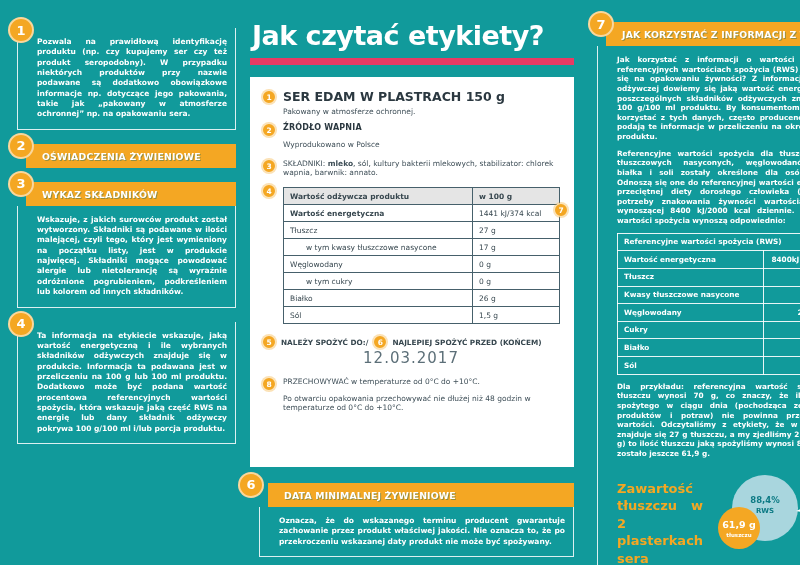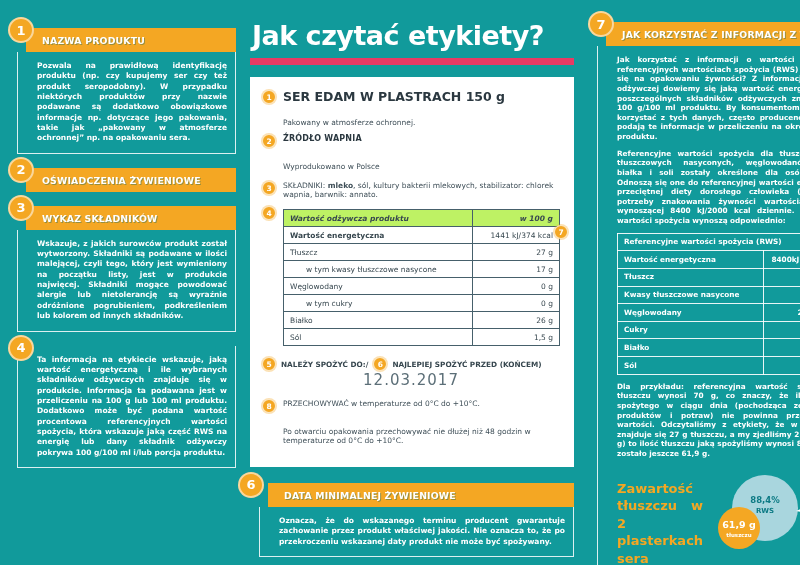--- a/index.html
+++ b/index.html
@@ -30,29 +30,29 @@
 
   
   .card{flex:1;background:#fff;margin-top:12px;padding:13px 14px 10px 12px;box-sizing:border-box;
     color:#3f4f58;font-size:7.5px;}
   .mini-num{flex:none;display:inline-flex;width:14px;height:14px;border-radius:50%;background:#f4a723;
     border:1.5px solid rgba(255,255,255,.7);box-sizing:border-box;color:#fff;font-size:7.5px;font-weight:bold;
     align-items:center;justify-content:center;box-shadow:0 0 0 1px rgba(244,167,35,.35);}
   .card-row{display:flex;align-items:flex-start;gap:7px;margin-top:7px;}
   .card-row:first-child{margin-top:0;}
   .product-name{font-size:12.5px;font-weight:bold;color:#2b3840;line-height:1.1;}
-  .indent{margin-left:21px;margin-top:14px;}
+  .indent{margin-left:21px;margin-top:3px;}
   .claim{font-weight:bold;font-size:8px;color:#2b3840;letter-spacing:.2px;}
   .allergen{font-weight:bold;}
 
   .ntable-wrap{position:relative;margin:10px 0 0 21px;}
   .ntable{width:100%;border-collapse:collapse;font-size:7.5px;color:#37474f;}
   .ntable td{border:1px solid #46606b;padding:3.5px 6px;}
-  .ntable .val{width:74px;text-align:right;}
-  .ntable .head td{background:#bef264;font-weight:bold;font-style:italic;}
+  .ntable .val{width:74px;text-align:left;}
+  .ntable .head td{background:#e5e5e5;font-weight:bold;}
   .ntable .ind{padding-left:22px;}
   .ntable .b{font-weight:bold;}
   .circle4{position:absolute;left:-21px;top:-3px;}
   .circle7{position:absolute;right:-8px;top:16px;}
 
   .dates-row{display:flex;align-items:center;gap:5px;margin-top:11px;font-weight:bold;font-size:7.3px;color:#37474f;}
   .big-date{text-align:center;font-size:15px;color:#5c6f78;letter-spacing:1px;font-weight:500;}
   .storage-row{display:flex;align-items:flex-start;gap:7px;margin-top:10px;}
 
   
@@ -70,21 +70,20 @@
 </style>
 </head>
 <body>
 
 <div class="poster">
 
   <div class="col col-left">
 
     <div class="sec">
       <div class="badge-num">1</div>
-      <div class="sec-head">NAZWA PRODUKTU</div>
       <div class="sec-body">Pozwala na prawidłową identyfikację produktu (np. czy kupujemy ser czy też produkt seropodobny). W przypadku niektórych produktów przy nazwie podawane są dodatkowo obowiązkowe informacje np. dotyczące jego pakowania, takie jak „pakowany w atmosferze ochronnej” np. na opakowaniu sera.</div>
     </div>
 
     <div class="sec">
       <div class="badge-num">2</div>
       <div class="sec-head">OŚWIADCZENIA ŻYWIENIOWE</div>
     </div>
 
     <div class="sec">
       <div class="badge-num">3</div>

